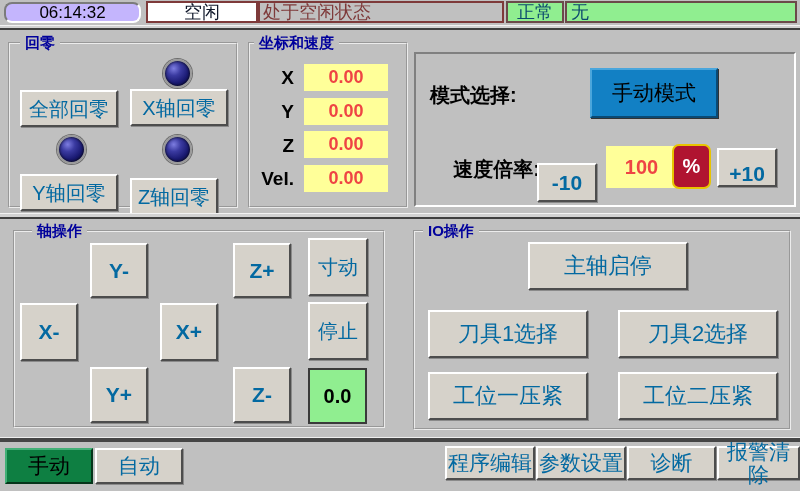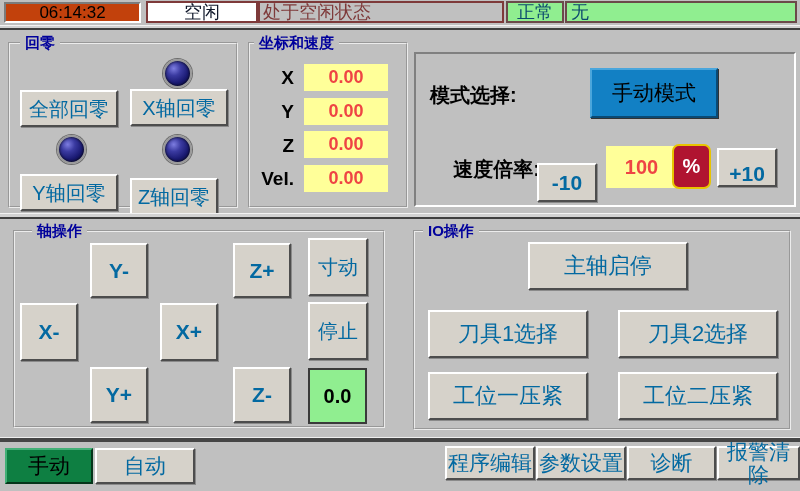--- a/index.html
+++ b/index.html
@@ -11,21 +11,22 @@
     background:#d6d2ca;color:#0369a1;
     border-top:2px solid #ffffff;border-left:2px solid #ffffff;
     border-right:2px solid #4d4d4d;border-bottom:2px solid #4d4d4d;
     box-shadow:1px 1px 0 0 #8a8a8a;
     cursor:default;text-align:center;line-height:1.1;
   }
   
   .sunken{
     border-top:2px solid #7b7b7b;border-left:2px solid #7b7b7b;
     border-right:2px solid #ffffff;border-bottom:2px solid #ffffff;
-    background:#c2410c;
+    background:#c4b5fd;
+    border-radius:8px;
   }
   .sunken-panel{
     border-top:2px solid #808080;border-left:2px solid #808080;
     border-right:2px solid #ffffff;border-bottom:2px solid #ffffff;
   }
   .groupbox{border:2px groove #ececec;}
   .group-title{
     position:absolute;top:-11px;background:#c0c0c0;padding:0 5px;
     color:#00009c;font-weight:bold;font-size:15px;white-space:nowrap;
     display:block;line-height:1.3;
@@ -219,21 +220,21 @@
     </div>
 
   <div class="abs" style="left:0;top:437px;width:800px;height:5px;border-top:1px solid #eeeeee;background:#454545;"></div>
 
   <div class="abs cn" style="left:5px;top:448px;width:88px;height:36px;background:#0e7f42;color:#000;font-size:21px;
               border-top:2px solid #43b077;border-left:2px solid #43b077;
               border-right:2px solid #05351a;border-bottom:2px solid #05351a;">
       <span>手动</span>
     </div>
 
-  <div class="abs btn cn" style="left:95px;top:448px;width:100px;height:36px;font-size:21px;">
+  <div class="abs btn cn" style="left:95px;top:448px;width:88px;height:36px;font-size:21px;">
       <span>自动</span>
     </div>
 
   <div class="abs btn cn" style="left:445px;top:446px;width:90px;height:34px;font-size:21px;">
       <span>程序编辑</span>
     </div>
   <div class="abs btn cn" style="left:536px;top:446px;width:90px;height:34px;font-size:21px;">
       <span>参数设置</span>
     </div>
   <div class="abs btn cn" style="left:627px;top:446px;width:89px;height:34px;font-size:21px;">

